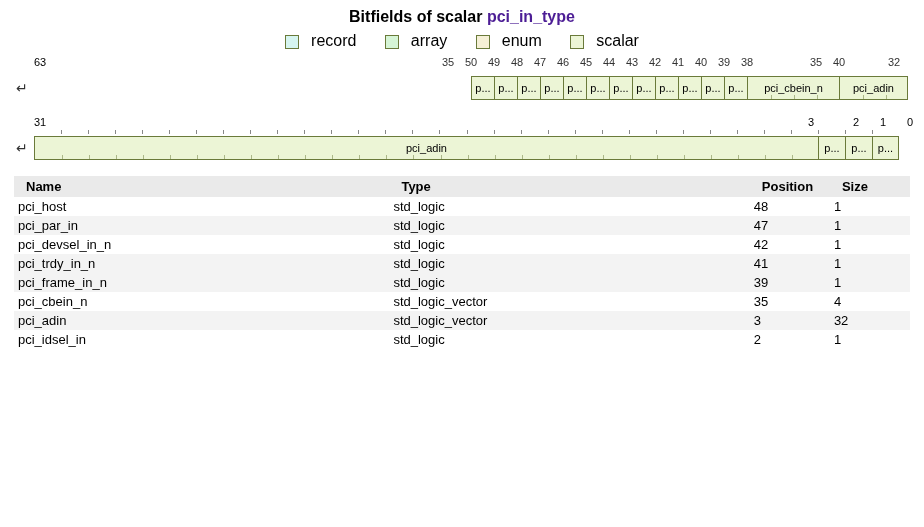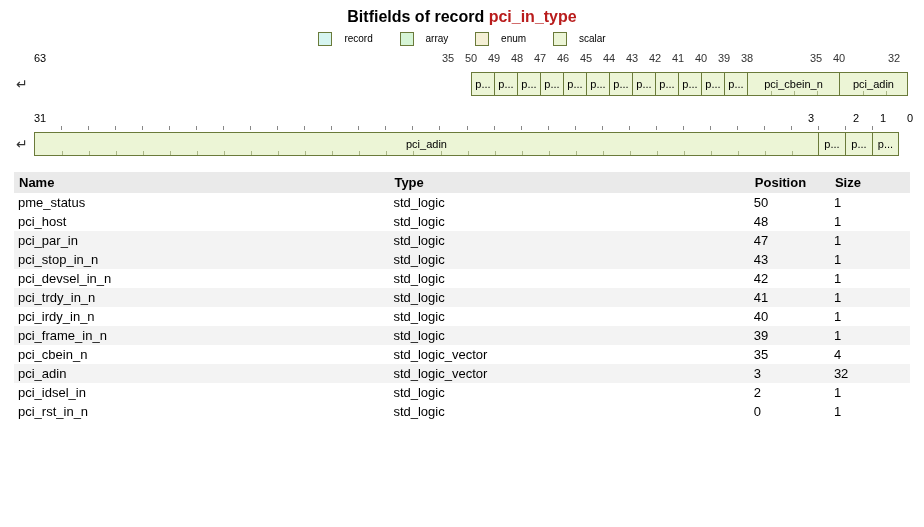--- a/index.html
+++ b/index.html
@@ -1,19 +1,19 @@
 <!DOCTYPE html>
 <html><head>
 <meta charset="utf-8">
 <style>
 html,body{margin:0;padding:0;font-family:Arial,Helvetica,sans-serif;font-size:13px;color:#000;background:#fff}
 .page{width:924px;margin:0 auto;padding:4px 0 20px}
 h1{font-size:16px;font-weight:700;text-align:center;margin:4px 0 6px}
-h1 .link{color:#b91c1c}
-.legend{text-align:center;font-size:10px;margin-bottom:6px}
+h1 .link{color:#4c1d95}
+.legend{text-align:center;font-size:16px;margin-bottom:6px}
 .legend span{display:inline-block;margin:0 6px}
 .swatch{display:inline-block;width:12px;height:12px;border:1px solid #6a7a3a;vertical-align:middle;margin-right:4px}
 .sw-record{background:#d6f5f0}
 .sw-array{background:#d6f5d6}
 .sw-enum{background:#f5f0d6}
 .sw-scalar{background:#ecf5d6}
 .vis{position:relative;height:50px;margin:4px 16px 10px}
 .wrap-arrow{position:absolute;left:0;top:24px;font-size:14px;color:#333}
 .ruler{position:absolute;top:0;height:18px}
 .ruler .tick{position:absolute;top:0;text-align:center;font-size:11px;color:#333}
@@ -22,35 +22,35 @@
 .cell{box-sizing:border-box;border:1px solid #6a7a3a;border-right:none;height:24px;line-height:22px;text-align:center;font-size:11px;overflow:hidden;white-space:nowrap;text-overflow:ellipsis;background:#ecf5d6;position:relative;padding:0 2px}
 .cell:last-child{border-right:1px solid #6a7a3a}
 .cell.vec{background:#ecf5d6}
 .cell .subticks{position:absolute;left:0;right:0;bottom:0;height:4px}
 .cell .st{position:absolute;bottom:0;width:1px;height:4px;background:#6a7a3a;opacity:.5}
 .vis2 .ruler-start{position:absolute;left:18px;top:0;font-size:11px}
 .minors{position:absolute;top:14px;height:6px}
 .minors .mt{position:absolute;top:0;width:1px;height:4px;background:#888}
 
 table{border-collapse:collapse;width:896px;margin:4px auto 0}
-th{background:#eaeaea;text-align:left;font-weight:700;font-size:13px;padding:3px 5px}
+th{background:#eaeaea;text-align:left;font-weight:700;font-size:13px;padding:3px 12px}
 td{padding:2px 4px;font-size:13px}
 tr.alt td{background:#f3f3f3}
 col.c-name{width:375px}
 col.c-type{width:360px}
 col.c-pos{width:80px}
 col.c-size{width:80px}
 .spacer{display:inline-block}
 </style>
 </head>
 <body>
 <div class="page">
 
 <h1>
-  <span>Bitfields of record </span><span class="link">pci_in_type</span>
+  <span>Bitfields of scalar </span><span class="link">pci_in_type</span>
 </h1>
 
 <div class="legend">
   <span><span class="swatch sw-record"></span><span>record</span></span>
   <span><span class="swatch sw-array"></span><span>array</span></span>
   <span><span class="swatch sw-enum"></span><span>enum</span></span>
   <span><span class="swatch sw-scalar"></span><span>scalar</span></span>
 </div>
 
 <div class="vis">
@@ -223,59 +223,41 @@
   <thead>
         <tr>
     <th>Name</th>
     <th>Type</th>
     <th>Position</th>
     <th>Size</th>
   </tr>
       </thead>
   <tbody id="tbody">
         <tr>
-          <td>pme_status</td>
-          <td>std_logic</td>
-          <td>50</td>
-          <td>1</td>
-        </tr>
-        <tr>
           <td>pci_host</td>
           <td>std_logic</td>
           <td>48</td>
           <td>1</td>
         </tr>
         <tr class="alt">
           <td>pci_par_in</td>
           <td>std_logic</td>
           <td>47</td>
           <td>1</td>
         </tr>
-        <tr class="alt">
-          <td>pci_stop_in_n</td>
-          <td>std_logic</td>
-          <td>43</td>
-          <td>1</td>
-        </tr>
         <tr>
           <td>pci_devsel_in_n</td>
           <td>std_logic</td>
           <td>42</td>
           <td>1</td>
         </tr>
         <tr class="alt">
           <td>pci_trdy_in_n</td>
           <td>std_logic</td>
           <td>41</td>
-          <td>1</td>
-        </tr>
-        <tr>
-          <td>pci_irdy_in_n</td>
-          <td>std_logic</td>
-          <td>40</td>
           <td>1</td>
         </tr>
         <tr class="alt">
           <td>pci_frame_in_n</td>
           <td>std_logic</td>
           <td>39</td>
           <td>1</td>
         </tr>
         <tr>
           <td>pci_cbein_n</td>
@@ -288,22 +270,16 @@
           <td>std_logic_vector</td>
           <td>3</td>
           <td>32</td>
         </tr>
         <tr>
           <td>pci_idsel_in</td>
           <td>std_logic</td>
           <td>2</td>
           <td>1</td>
         </tr>
-        <tr>
-          <td>pci_rst_in_n</td>
-          <td>std_logic</td>
-          <td>0</td>
-          <td>1</td>
-        </tr>
       </tbody>
 </table>
 
 </div>
 
 </body></html>

